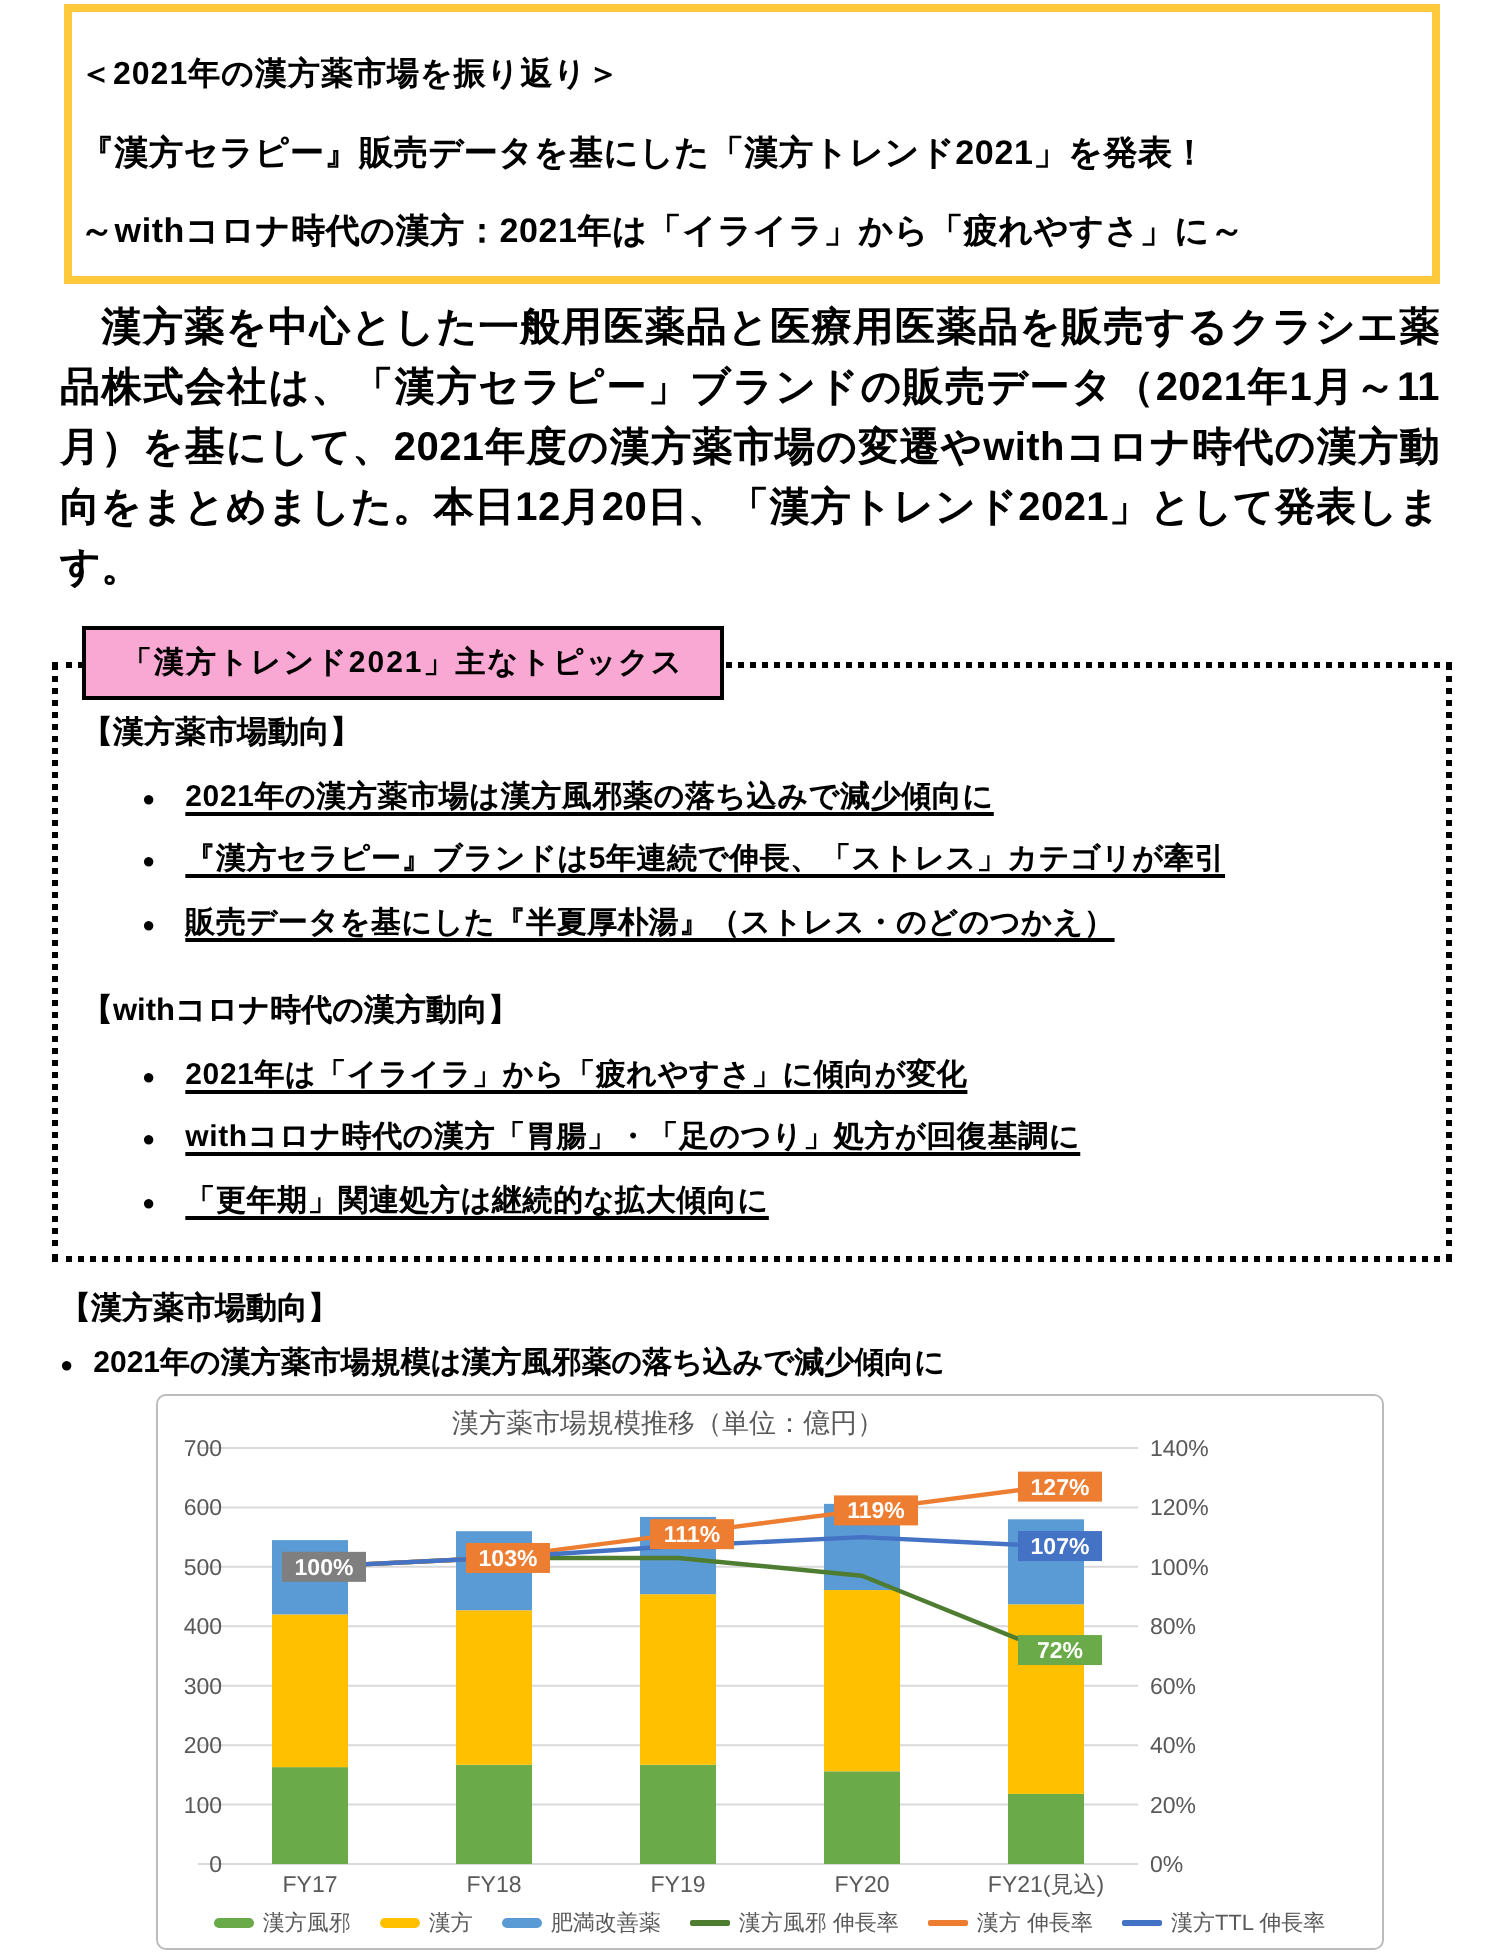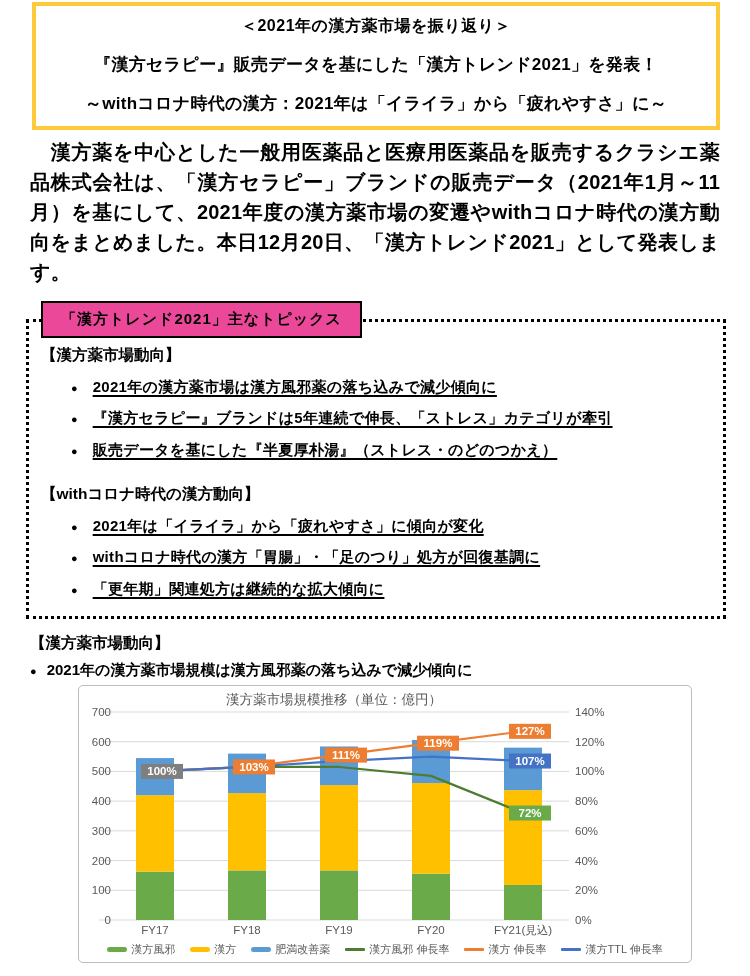--- a/index.html
+++ b/index.html
@@ -3,36 +3,36 @@
 <meta charset="utf-8">
 <style>
   html,body{margin:0;padding:0;}
   body{
     width:750px;height:976px;overflow:hidden;background:#fff;color:#000;
     font-family:"Liberation Sans","DejaVu Sans",sans-serif;
   }
   
   .title-box{
     margin:2px 30px 0 32px;border:4px solid #ffc93c;
-    padding:7px 4px 9px;text-align:center;font-weight:700;
+    padding:19px 4px 9px;text-align:left;font-weight:700;
   }
   .title-line1{font-size:16px;line-height:1.6;letter-spacing:.5px;}
   .title-line2,.title-line3{font-size:17px;line-height:1.6;letter-spacing:.3px;margin-top:12px;}
   
   .intro{
     margin:7px 30px 0;font-size:20px;line-height:1.5;font-weight:600;
     text-align:justify;letter-spacing:.2px;
   }
   
   .topics-box{
     position:relative;margin:32px 24px 0 26px;border:3px dotted #000;
     padding:20px 16px 6px 10px;
   }
   .topics-label{
-    position:absolute;top:-21px;left:12px;background:#ec4899;border:2px solid #000;
+    position:absolute;top:-21px;left:12px;background:#f9a8d4;border:2px solid #000;
     padding:7px 18px;font-size:15px;font-weight:700;letter-spacing:1px;
   }
   .topic-cat{font-size:15.5px;font-weight:700;margin:2px 0 0 2px;line-height:1.4;}
   ul.topic-list{list-style:none;margin:0 0 8px;padding:0 0 0 32px;}
   ul.topic-list li{
     display:flex;align-items:baseline;gap:15px;
     font-size:15px;font-weight:700;margin:10px 0;line-height:1.45;
   }
   ul.topic-list .dot{font-size:11px;flex:0 0 auto;}
   ul.topic-list .txt{

